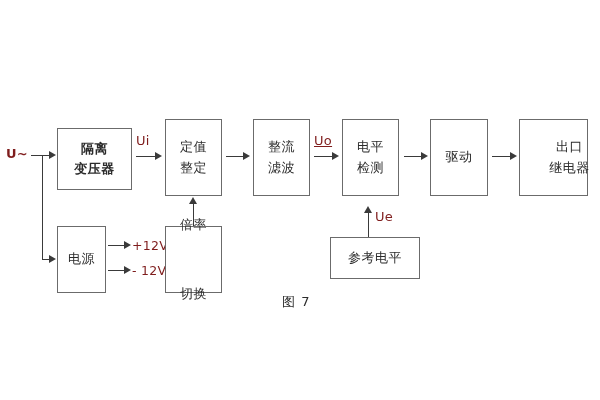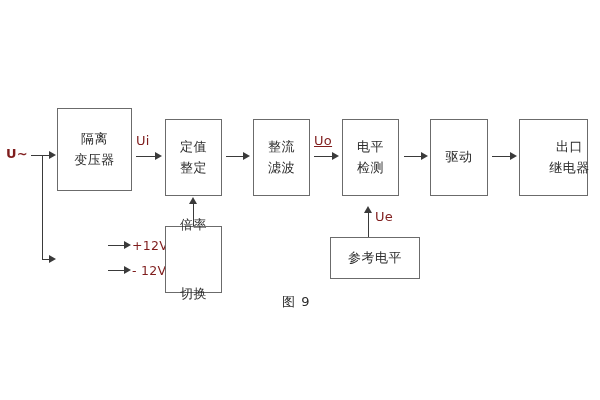--- a/index.html
+++ b/index.html
@@ -82,21 +82,21 @@
   <div class="hline" style="left:31px; top:155px; width:12px;"></div>
 
   <div class="vline" style="left:42px; top:155px; height:105px;"></div>
 
   <div class="hline" style="left:42px; top:155px; width:9px;"></div>
   <div class="arrowhead-r" style="left:49px; top:150.5px;"></div>
 
   <div class="hline" style="left:42px; top:259px; width:9px;"></div>
   <div class="arrowhead-r" style="left:49px; top:254.5px;"></div>
 
-  <div class="blk" style="left:57px; top:108px; width:75px; height:83px;">
+  <div class="blk" style="left:57px; top:128px; width:75px; height:62px;font-weight:bold;">
     <span class="ln">隔离</span>
     <span class="ln">变压器</span>
   </div>
 
   <div class="lbl" style="left:136px; top:133px;">Ui</div>
   <div class="hline" style="left:136px; top:156px; width:21px;"></div>
   <div class="arrowhead-r" style="left:155px; top:151.5px;"></div>
 
   <div class="blk" style="left:165px; top:119px; width:57px; height:77px;">
     <span class="ln">定值</span>
@@ -128,20 +128,23 @@
   </div>
 
   <div class="hline" style="left:492px; top:156px; width:19px;"></div>
   <div class="arrowhead-r" style="left:510px; top:151.5px;"></div>
 
   <div class="blk" style="left:519px; top:119px; width:69px; height:77px;padding-left:32px;">
     <span class="ln">出口</span>
     <span class="ln">继电器</span>
   </div>
 
+  <div class="blk" style="left:57px; top:226px; width:49px; height:67px;">
+    <span class="ln">电源</span>
+  </div>
 
   <div class="hline" style="left:108px; top:245px; width:18px;"></div>
   <div class="arrowhead-r" style="left:124px; top:240.5px;"></div>
   <div class="lbl lbl-sm" style="left:132px; top:238px;">+12V</div>
 
   <div class="hline" style="left:108px; top:270px; width:18px;"></div>
   <div class="arrowhead-r" style="left:124px; top:265.5px;"></div>
   <div class="lbl lbl-sm" style="left:132px; top:263px;">- 12V</div>
 
   <div class="blk" style="left:165px; top:226px; width:57px; height:67px;gap:48px;">
@@ -153,15 +156,15 @@
   <div class="arrowhead-u" style="left:188.5px; top:197px;"></div>
 
   <div class="blk" style="left:330px; top:237px; width:90px; height:42px;">
     <span class="ln">参考电平</span>
   </div>
 
   <div class="vline" style="left:368px; top:212px; height:25px;"></div>
   <div class="arrowhead-u" style="left:363.5px; top:206px;"></div>
   <div class="lbl" style="left:375px; top:209px;">Ue</div>
 
-  <div class="caption" style="left:282px; top:293px;">图 9</div>
+  <div class="caption" style="left:282px; top:293px;">图 7</div>
 
 </div>
 
 </body></html>

